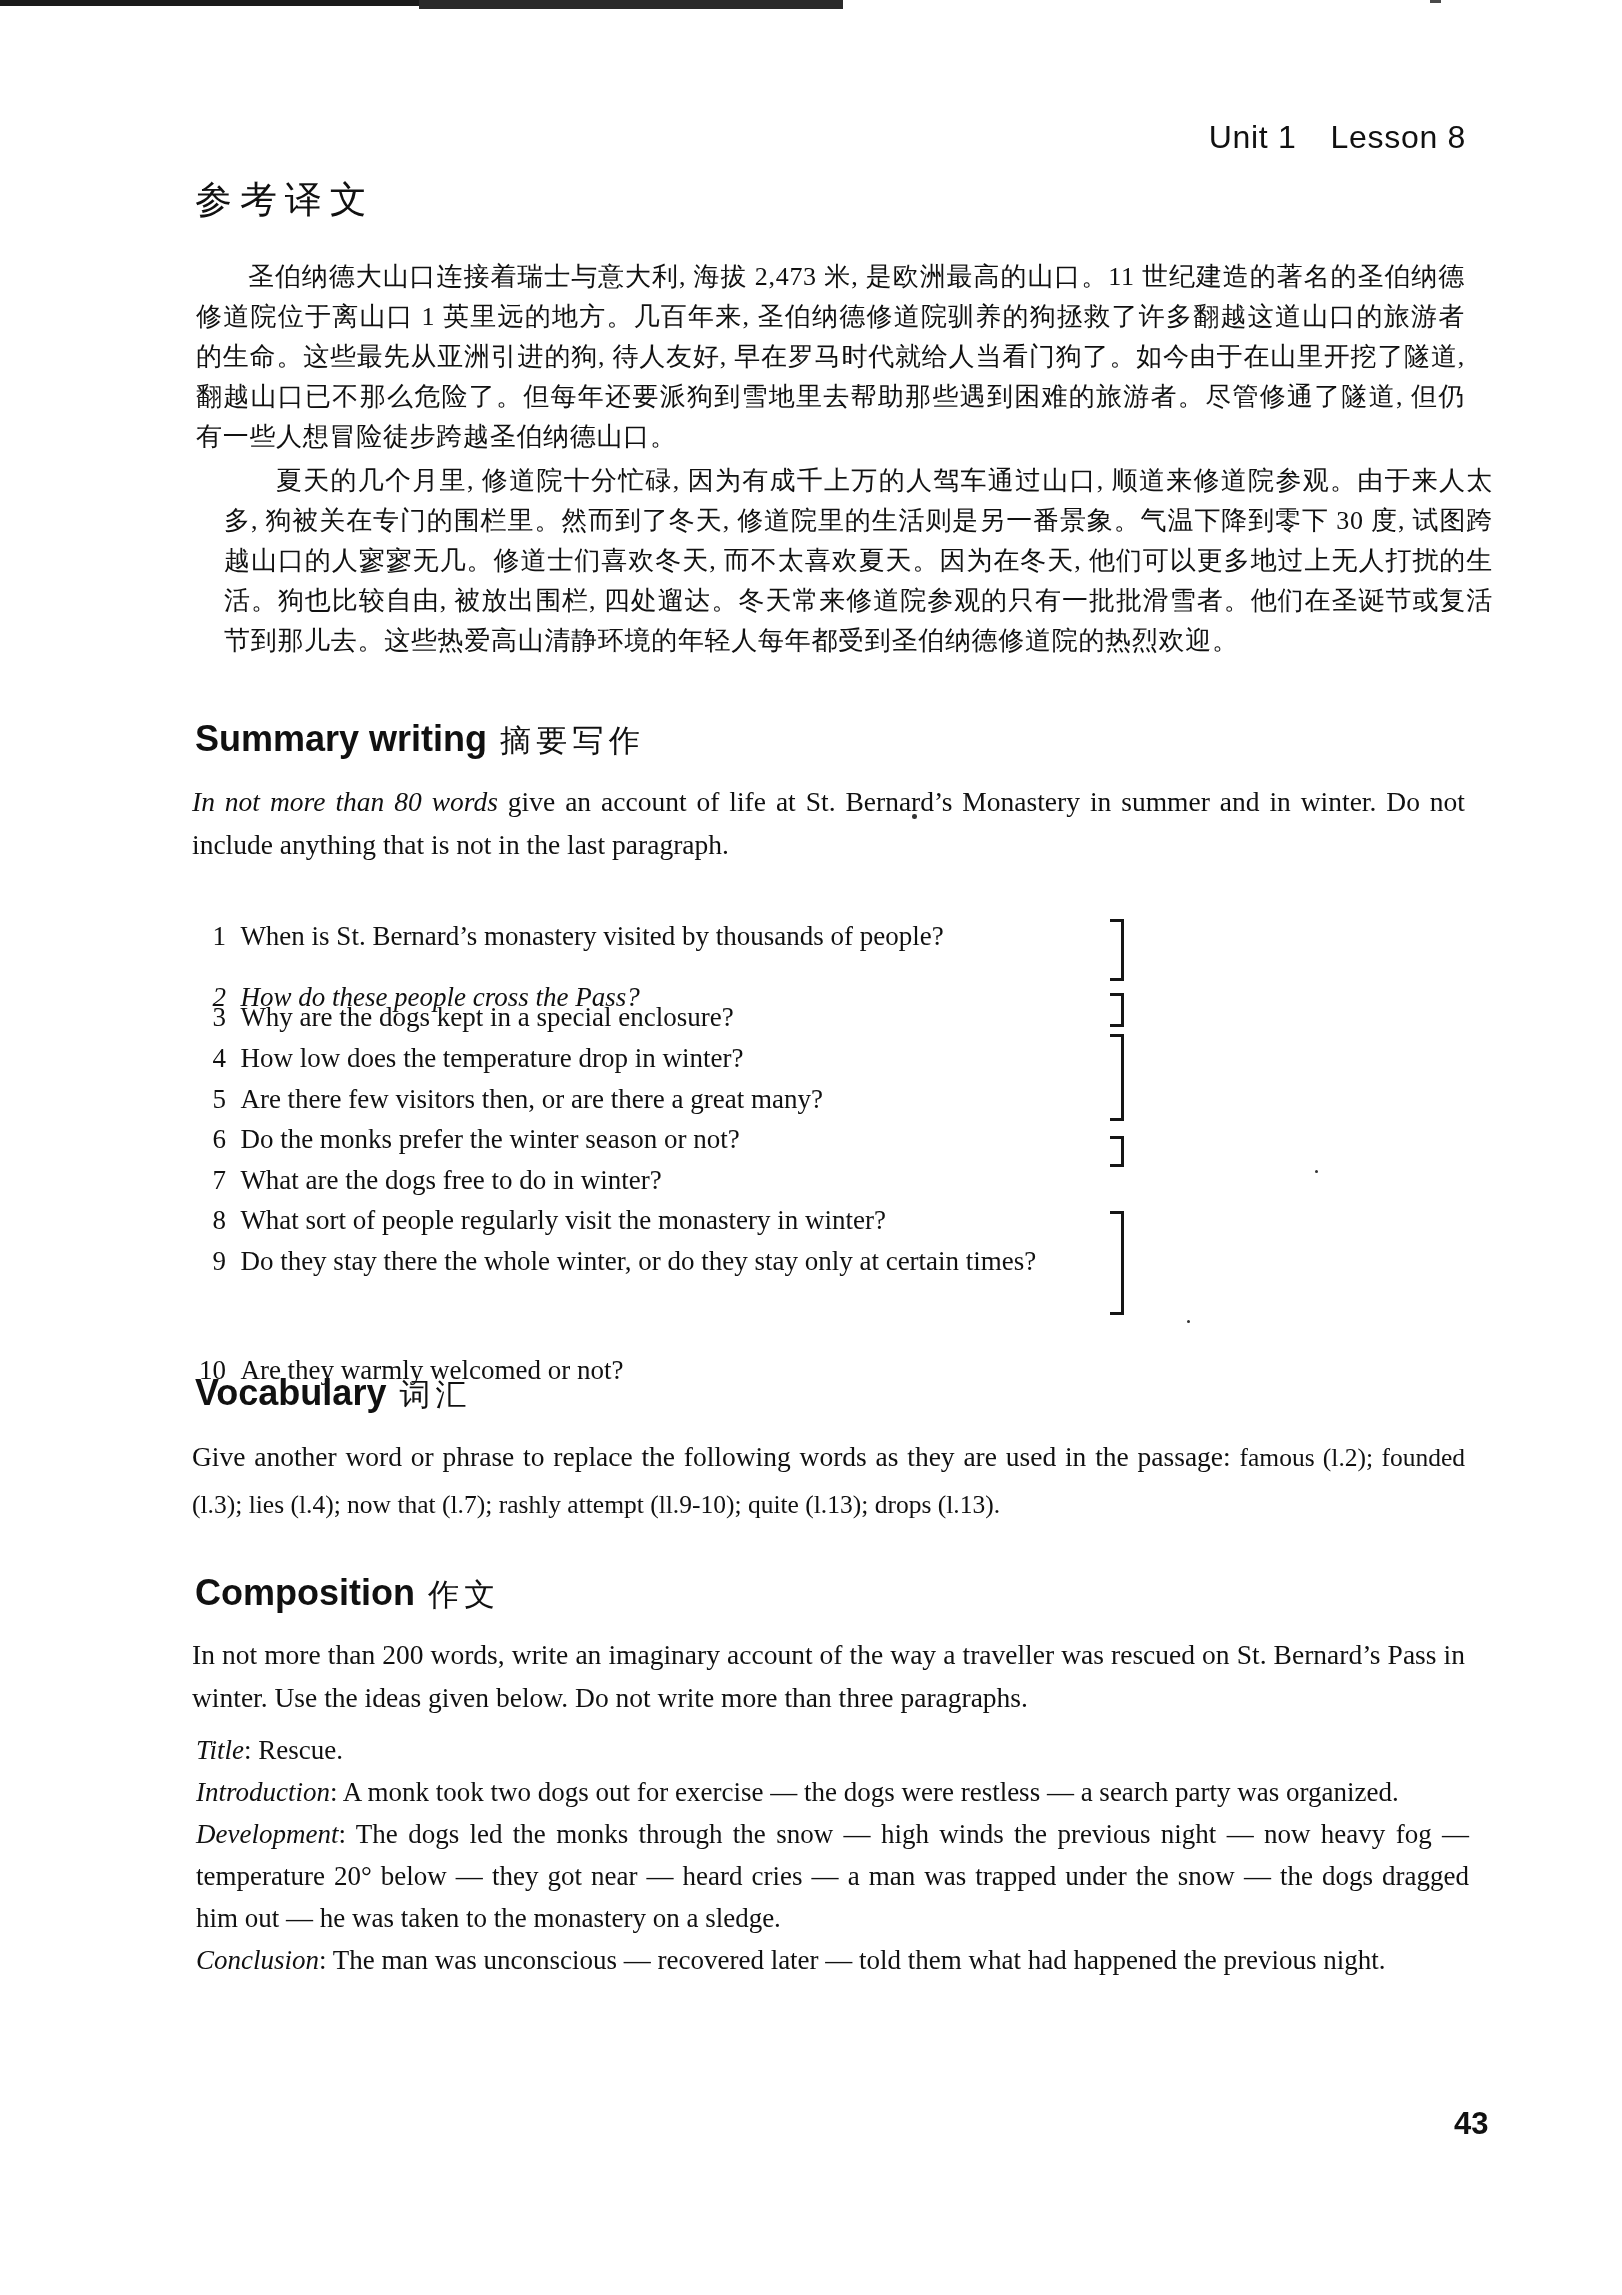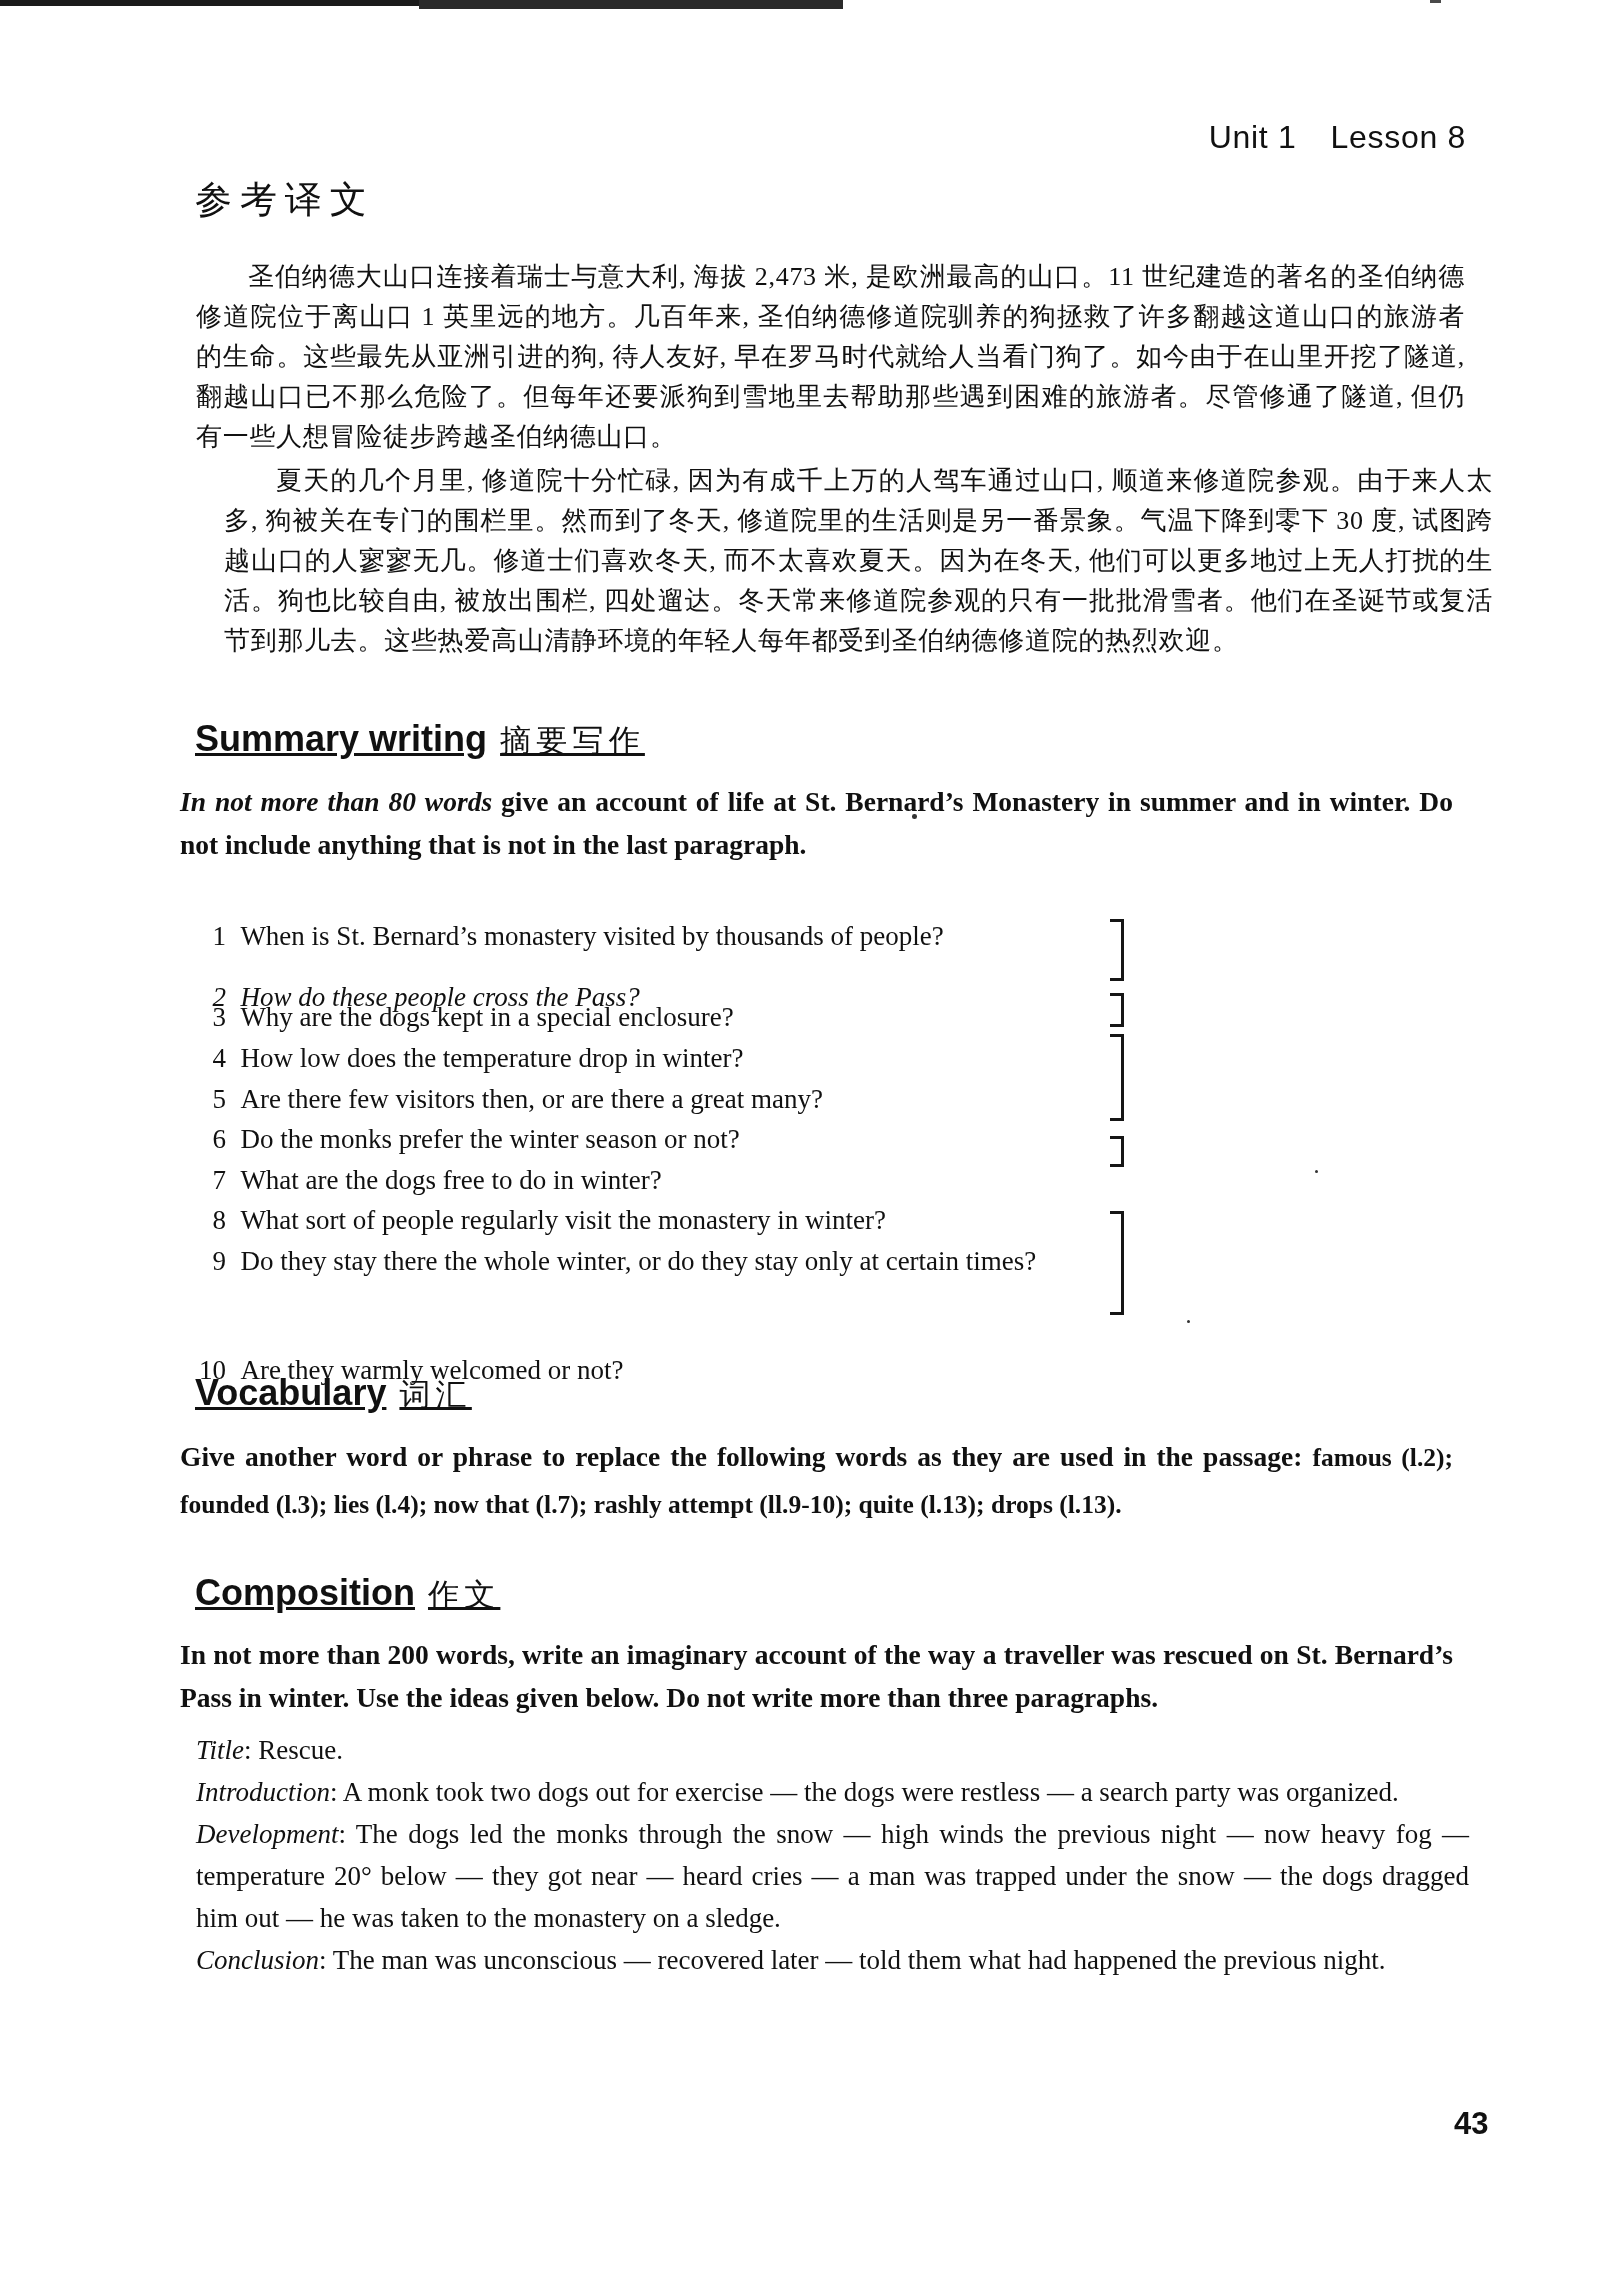--- a/index.html
+++ b/index.html
@@ -38,36 +38,34 @@
     letter-spacing:0.7px;
   }
   .cn-p1{top:257px;}
   .cn-p2{top:461px;margin-left:28px;}
 
   .section-heading{
     position:absolute;left:195px;
     font-family:"Liberation Sans", sans-serif;
     font-weight:bold;font-size:36px;
     white-space:nowrap;
-    text-decoration:underline;
   }
   .section-heading .zh{
     font-family:"Liberation Serif", serif;
     font-weight:normal;font-size:31px;
     margin-left:13px;letter-spacing:5.2px;
   }
   .h-summary{top:718px;}
   .h-vocab{top:1372px;}
   .h-comp{top:1572px;}
 
   .en-block{
-    position:absolute;left:180px;width:1273px;
+    position:absolute;left:192px;width:1273px;
     font-size:27.5px;line-height:43px;
     text-align:justify;
-    font-weight:bold;
   }
   .summary-intro{top:780px;}
   .answer-line{position:absolute;left:196px;top:876px;font-size:27.5px;}
   .em{font-style:italic;}
 
   .q-row{
     position:absolute;left:196px;width:916px;
     font-size:27px;white-space:nowrap;
   }
   .q-num{display:inline-block;width:30px;text-align:right;margin-right:14.4px;}

